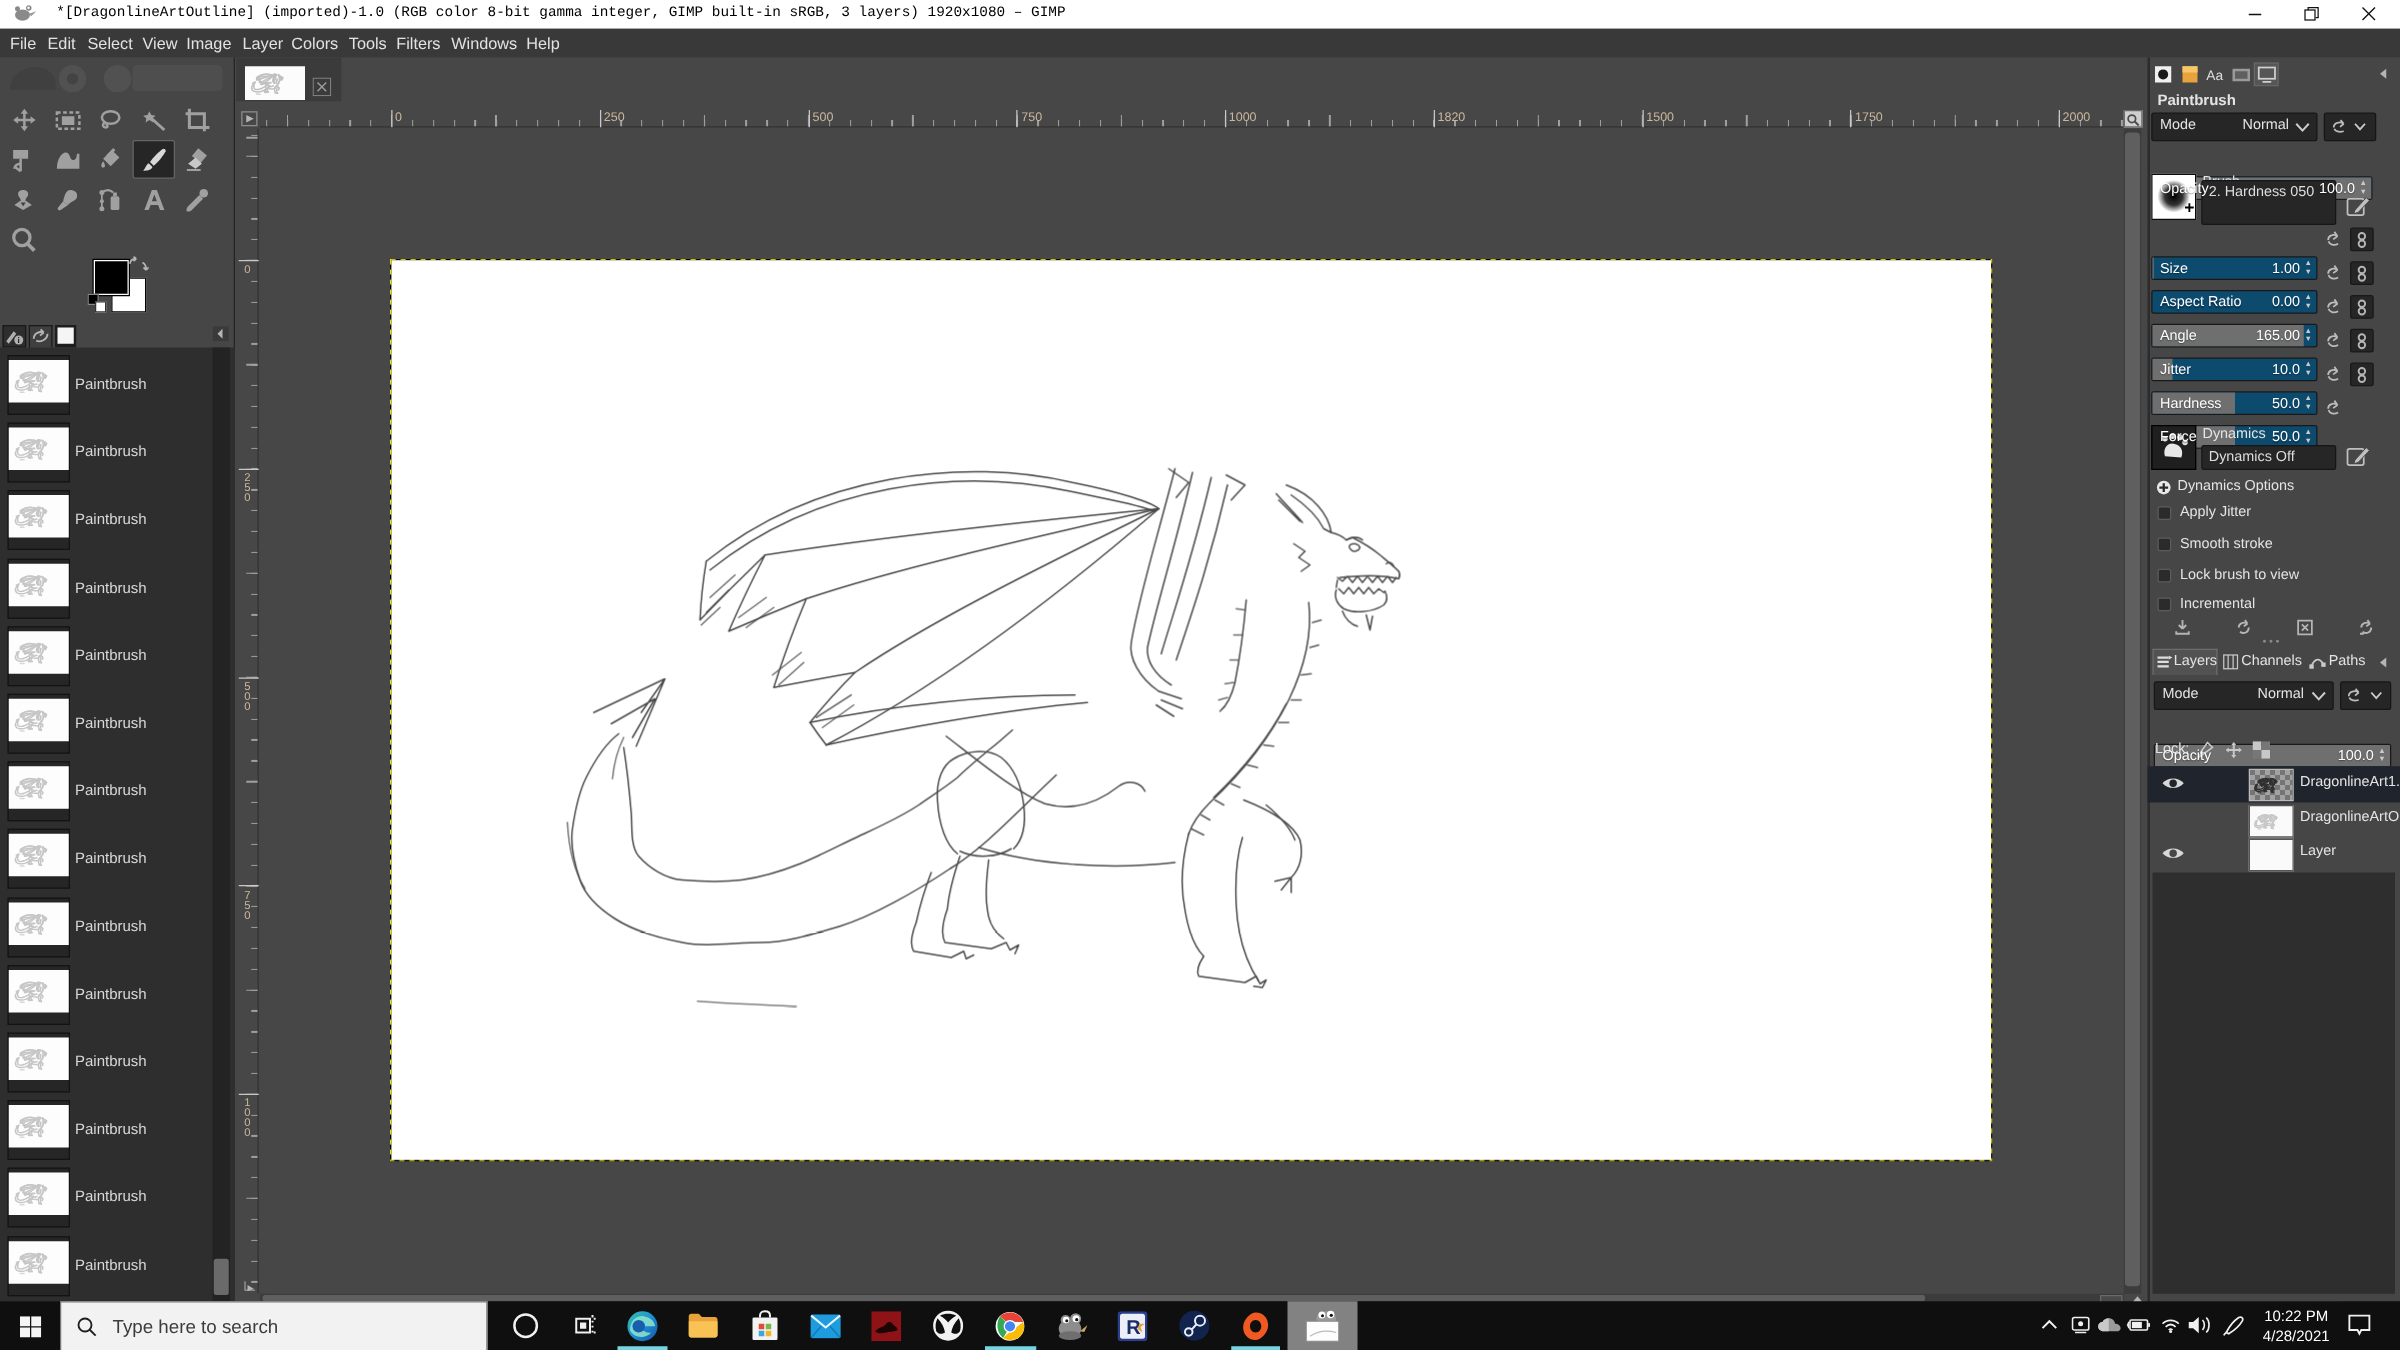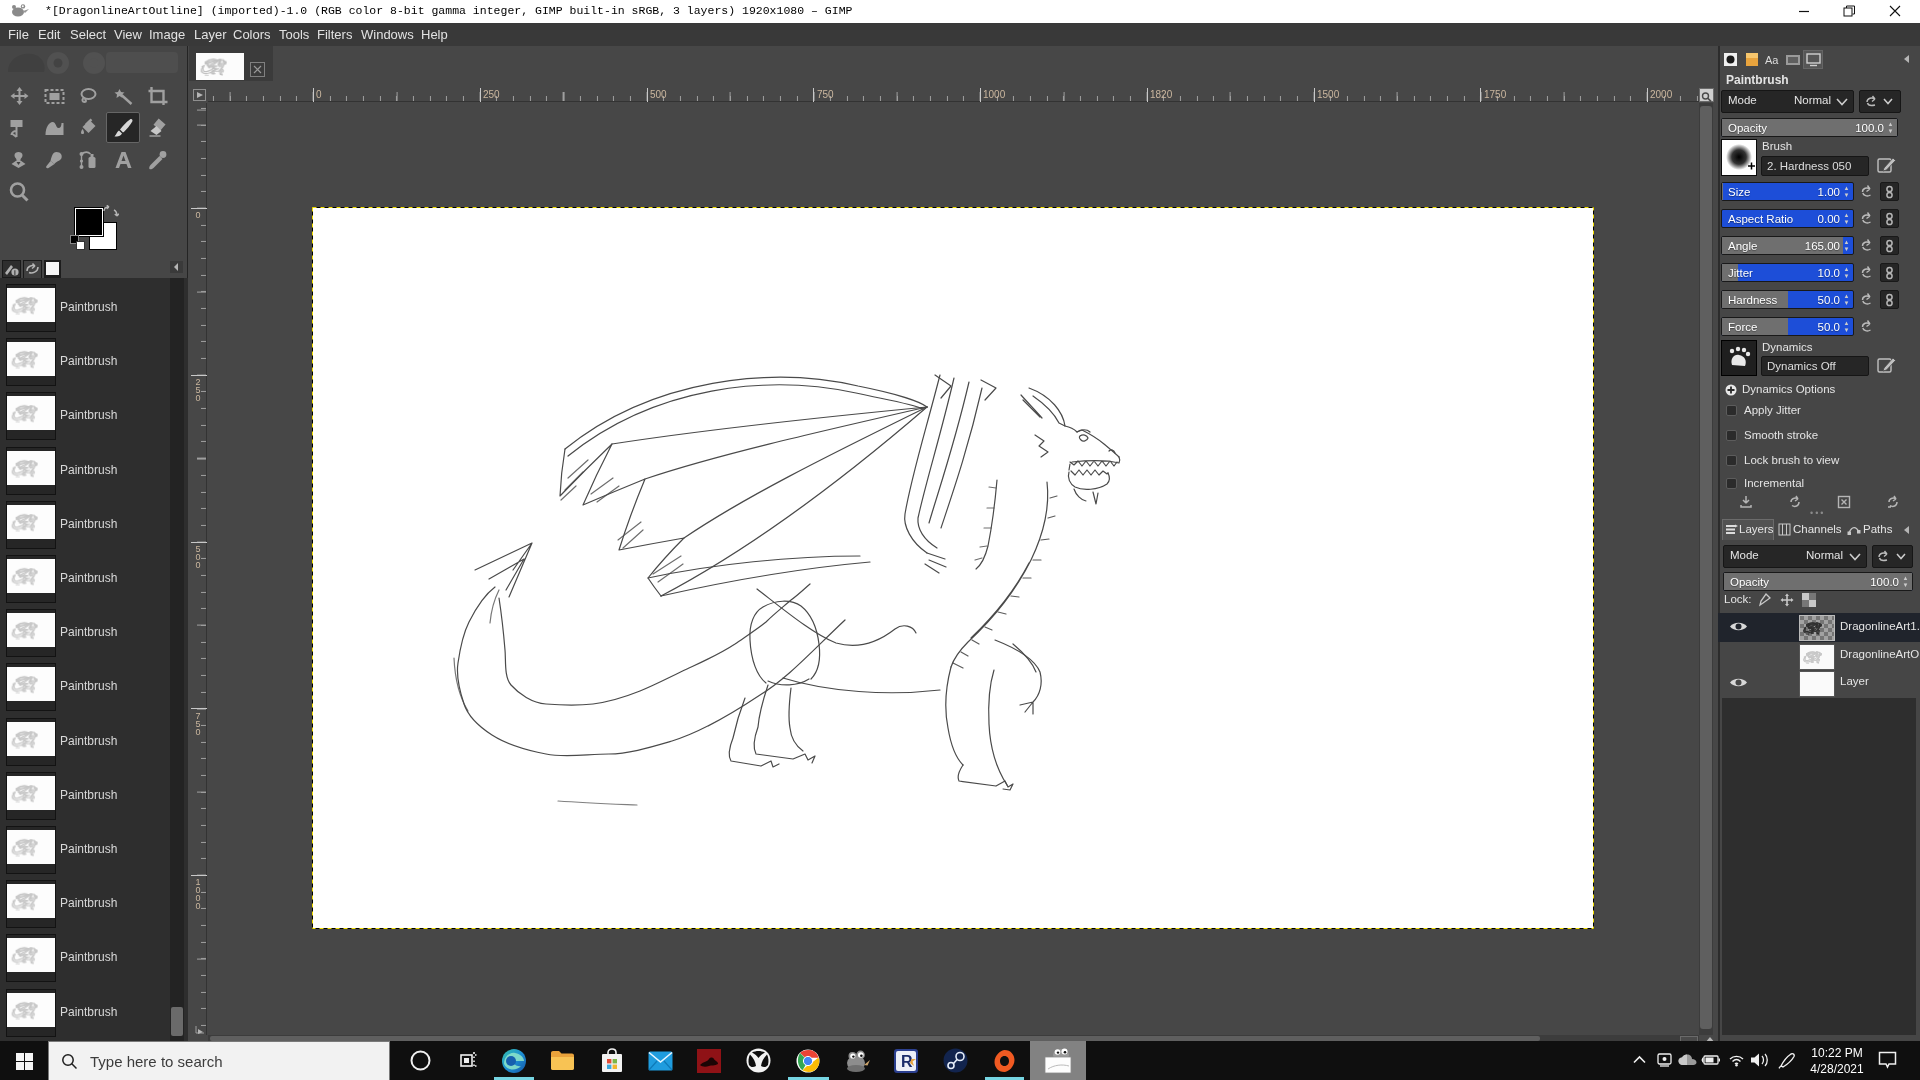--- a/index.html
+++ b/index.html
@@ -26,21 +26,21 @@
 .thumbsvg{position:absolute;left:0;top:0;width:100%;height:100%;}
 
 #canvasarea{left:189px;top:46px;width:1529px;height:995px;background:#474747;}
 #ctab{position:absolute;left:0;top:0;width:84px;height:35px;background:#3b3b3b;}
 .ruler-h{position:absolute;background:#474747;}
 .rlab{position:absolute;color:#cbb79f;font-size:10px;}
 .rlabv{position:absolute;color:#cbb79f;font-size:9px;line-height:8px;width:14px;text-align:center;}
 #cimg{position:absolute;left:124px;top:162px;width:1280px;height:720px;background:#fff;}
 
 #dock{left:1718px;top:46px;width:202px;height:995px;background:#464646;}
-.srow{position:absolute;height:19px;background:#1d4ed8;border:1px solid #191919;border-radius:2px;color:#fff;font-size:11.5px;}
+.srow{position:absolute;height:19px;background:#0c4a6e;border:1px solid #191919;border-radius:2px;color:#fff;font-size:11.5px;margin-top:23px;}
 .srow .fill{position:absolute;left:0;top:0;bottom:0;background:#6f6f6f;}
 .srow .lab{position:absolute;left:6px;top:3px;z-index:2;text-shadow:0 1px 1px rgba(0,0,0,.4);}
 .srow .val{position:absolute;right:13px;top:3px;z-index:2;text-shadow:0 1px 1px rgba(0,0,0,.4);}
 .spin{position:absolute;right:2px;top:2px;width:9px;height:15px;z-index:2;color:#ccc;font-size:6px;line-height:7px;text-align:center;}
 .rbtn{position:absolute;width:15px;height:19px;color:#c5c5c5;}
 .lbtn{position:absolute;width:19px;height:19px;background:#262626;border:1px solid #191919;border-radius:2px;}
 .dtext{position:absolute;color:#e4e4e4;font-size:11.5px;}
 .cb{position:absolute;width:11px;height:11px;background:#2b2b2b;border:1px solid #5c5c5c;border-radius:2px;}
 .ibox{position:absolute;background:#262626;border:1px solid #161616;border-radius:2px;color:#ddd;font-size:11.5px;}
 
@@ -553,21 +553,21 @@
             <radialGradient id="bdot">
               <stop offset="0%" stop-color="#000"></stop>
               <stop offset="55%" stop-color="#333"></stop>
               <stop offset="100%" stop-color="#fff"></stop>
             </radialGradient>
           </defs>
           <circle cx="17" cy="17" r="13" fill="url(#bdot)"></circle>
           <path d="M26 26 h7 M29.5 22.5 v7" stroke="#000" stroke-width="1.5"></path>
         </svg></div>
 <span class="dtext" style="left:44px;top:94px">Brush</span>
-<div class="ibox" style="left:43px;top:110px;width:108px;height:20px">
+<div class="ibox" style="left:43px;top:98px;width:108px;height:36px">
         <span class="abs" style="left:5px;top:3px">2. Hardness 050</span>
       </div>
 <svg class="abs" style="left:158px;top:109px" width="21" height="21" viewBox="0 0 21 21">
         <rect x="2" y="4" width="13" height="13" rx="1.5" fill="none" stroke="#c0c0c0" stroke-width="1.4"></rect>
         <path d="M8 13 L17 3 L19.5 5.5 L10.5 15 L7 16 Z" fill="#c0c0c0" stroke="#464646" stroke-width="0.8"></path>
       </svg>
 <div class="srow" style="left:3px;top:136px;width:133px">
         <div class="fill" style="width:0.4%"></div>
         <span class="lab">Size</span>
         <span class="val">1.00</span>

